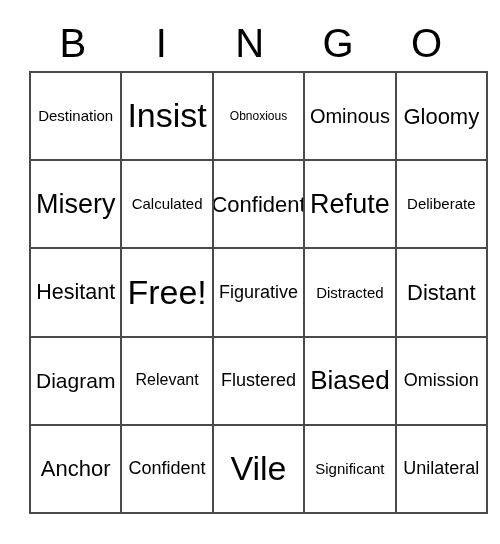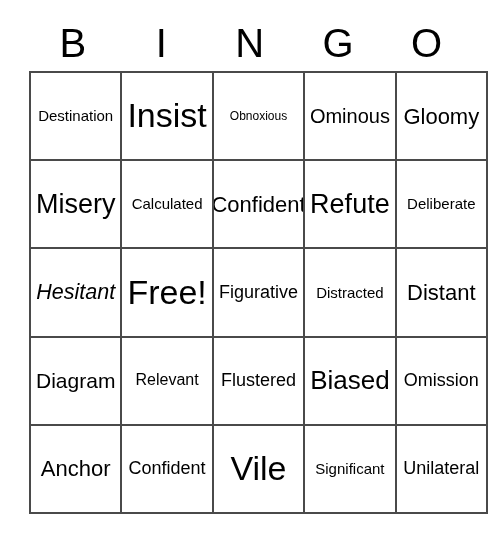--- a/index.html
+++ b/index.html
@@ -116,21 +116,21 @@
       <div class="cell">
         <span class="cell-text sz-md">Confident</span>
       </div>
       <div class="cell">
         <span class="cell-text sz-lg" style="font-size: 27px;">Refute</span>
       </div>
       <div class="cell">
         <span class="cell-text sz-xs">Deliberate</span>
       </div>
       <div class="cell">
-        <span class="cell-text sz-md" style="font-size: 21.5px; font-style: italic;">Hesitant</span>
+        <span class="cell-text sz-md" style="font-size: 21.5px;">Hesitant</span>
       </div>
       <div class="cell">
         <span class="cell-text sz-xl">Free!</span>
       </div>
       <div class="cell">
         <span class="cell-text sz-sm">Figurative</span>
       </div>
       <div class="cell">
         <span class="cell-text sz-xs">Distracted</span>
       </div>

